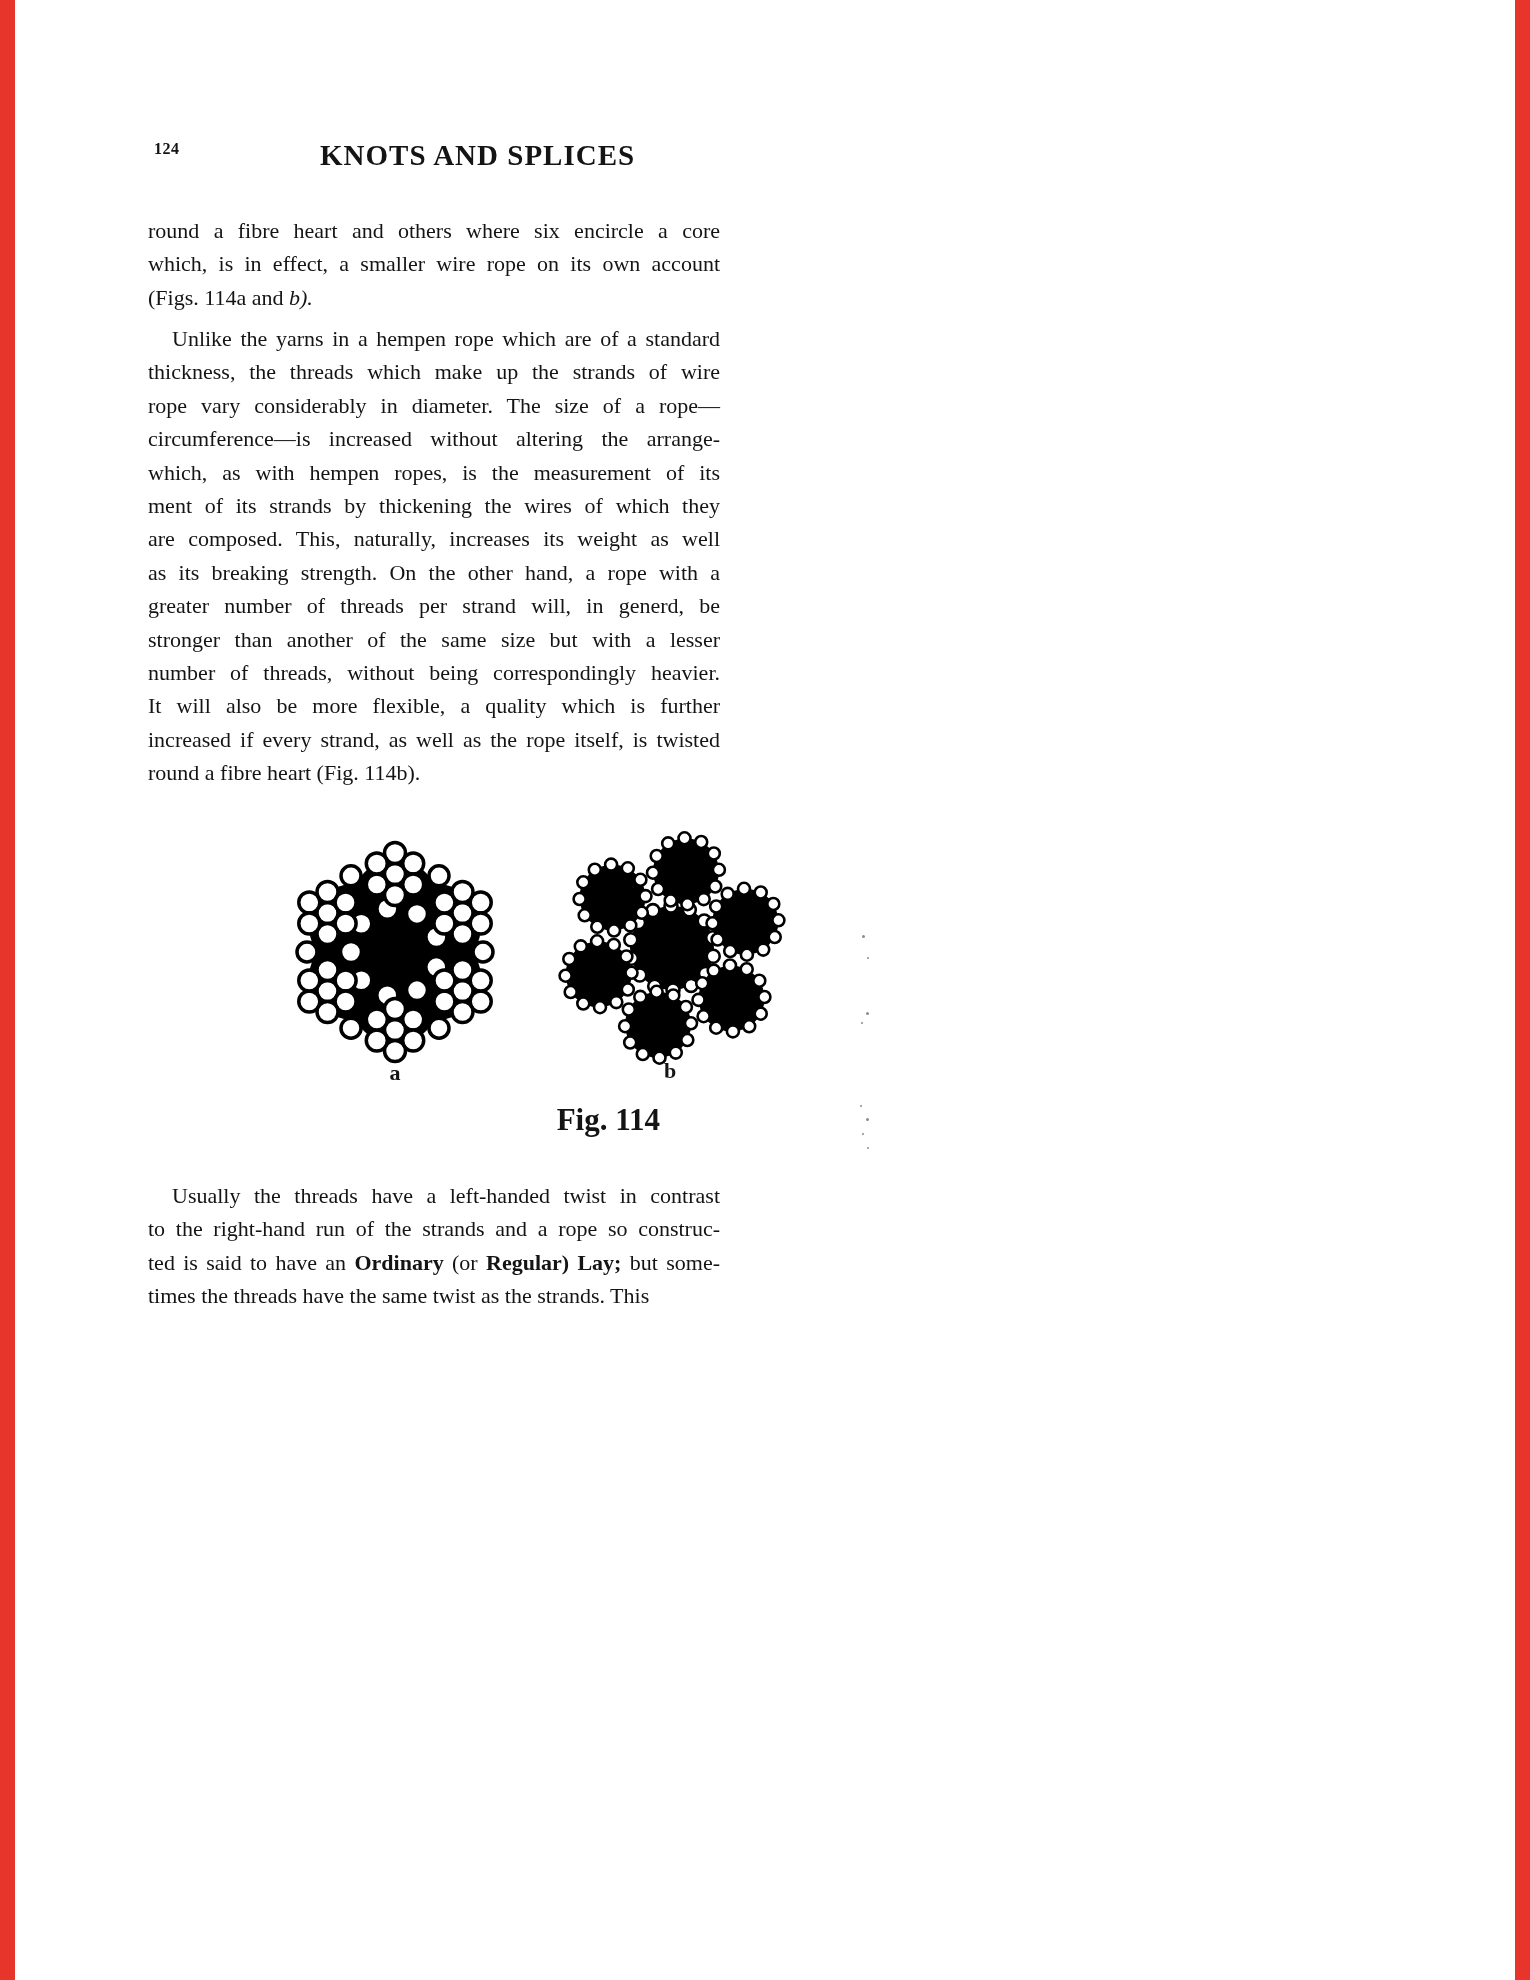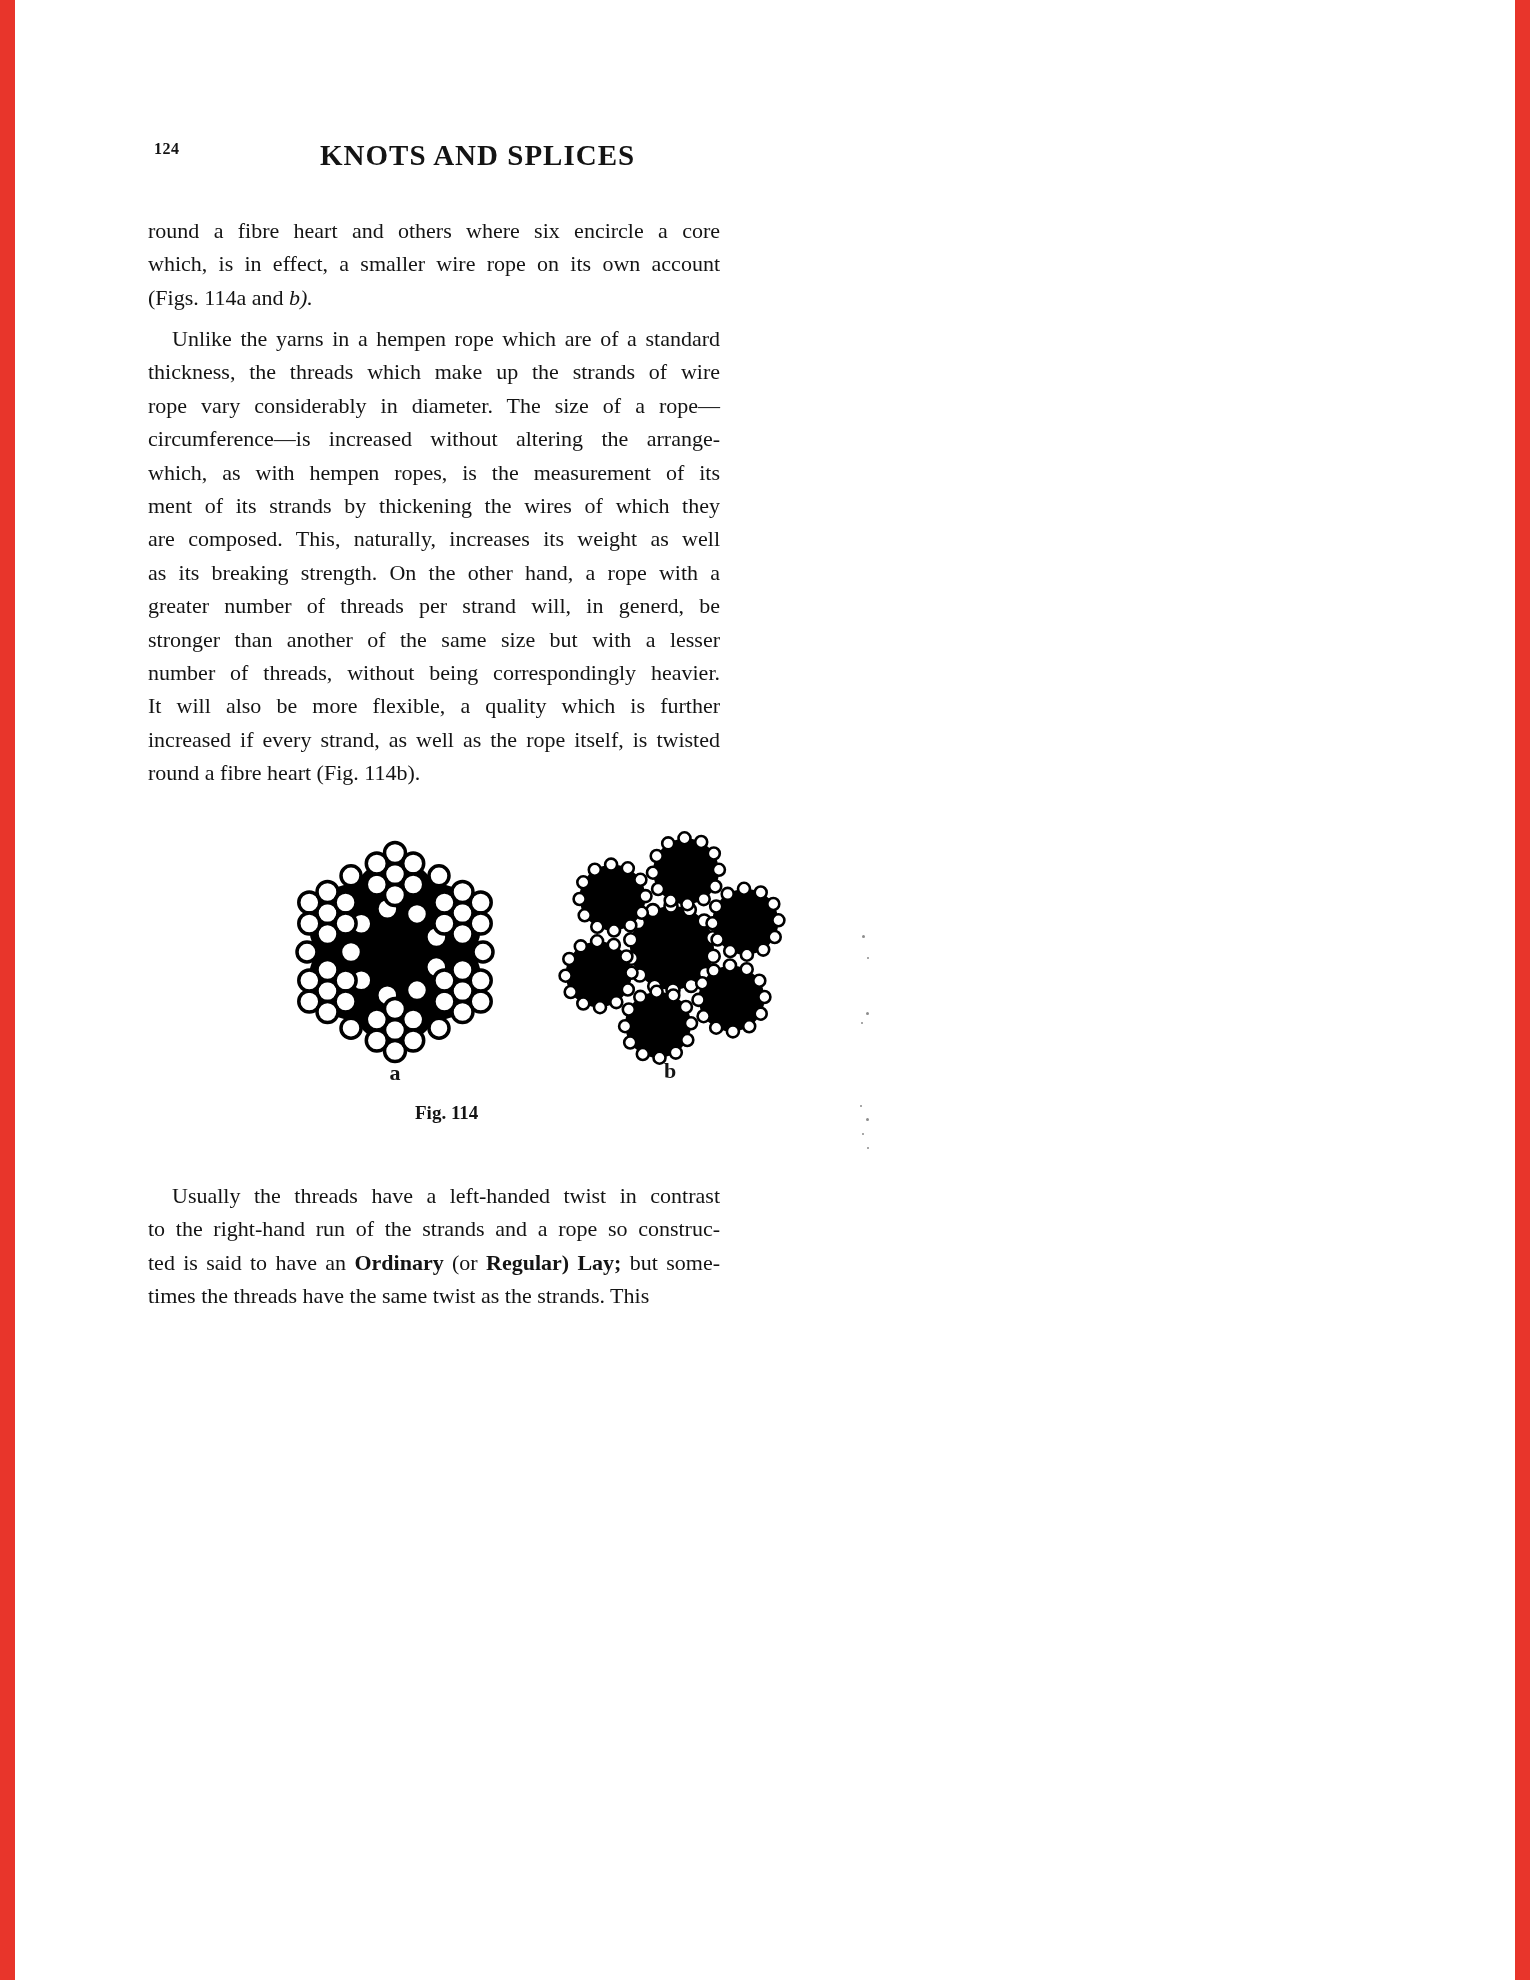--- a/index.html
+++ b/index.html
@@ -20,22 +20,22 @@
   .line.indent{text-indent:24px;}
   .b{font-weight:bold;margin-top:12px;}
   .i{font-style:italic;}
   #fig{position:absolute;left:240px;top:820px;width:560px;height:270px;}
   #fig .blk{fill:#000;stroke:none;}
   #fig .wht{fill:#fff;stroke:#000;stroke-width:3.5;}
   #fig .wht2{fill:#fff;stroke:#000;stroke-width:2.6;}
   .figlabel{position:absolute;font-size:22px;font-weight:bold;text-align:center;width:30px;}
   #label-a{left:380px;top:1060px;}
   #label-b{left:655px;top:1058px;}
-  .figcaption{position:absolute;left:415px;top:1102px;width:245px;text-align:left;
-              font-size:19px;font-weight:bold;}
+  .figcaption{position:absolute;left:415px;top:1102px;width:245px;text-align:right;
+              font-size:31px;font-weight:bold;}
   .speck{position:absolute;border-radius:50%;}
 </style>
 </head>
 <body>
 
 <div class="page">
 
   <div class="edge-bar left" style="background: rgb(232, 53, 43);"></div>
   <div class="edge-bar right" style="background: rgb(232, 53, 43);"></div>
 

